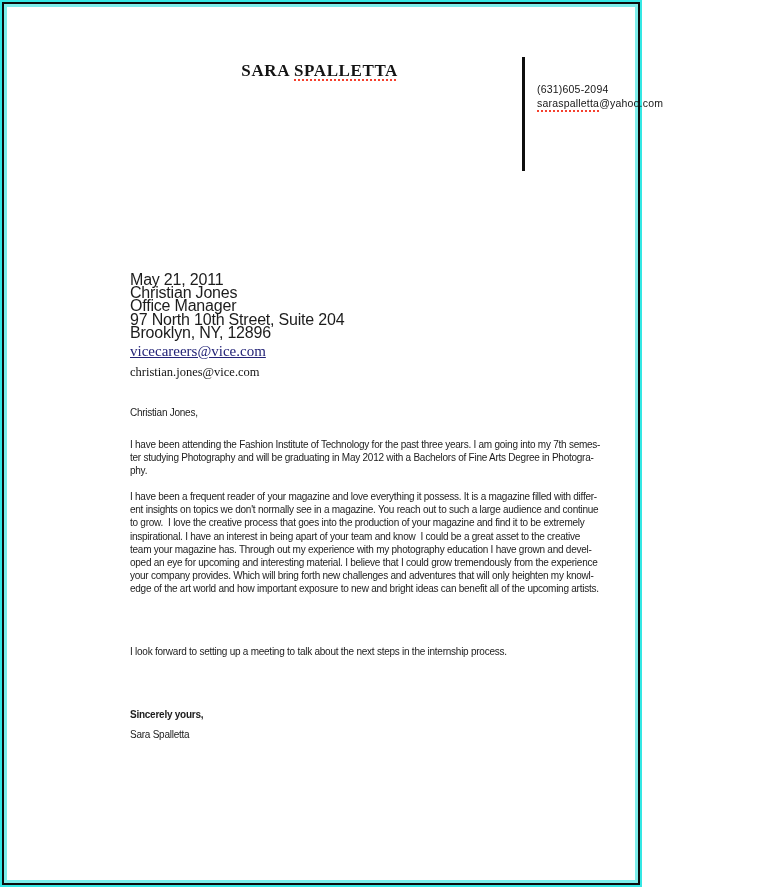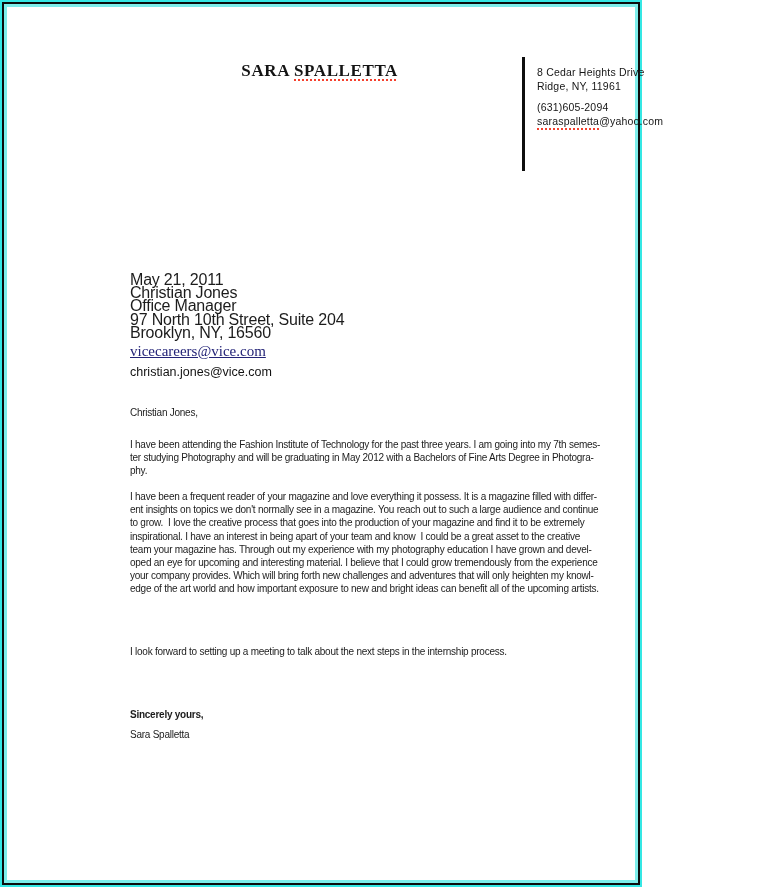--- a/index.html
+++ b/index.html
@@ -31,35 +31,35 @@
     text-decoration-style:dotted;
     text-decoration-color:var(--squiggle);
     text-decoration-thickness:2px;
     text-underline-offset:3px;
   }
   .header-divider{position:absolute;left:522px;top:57px;width:3px;height:114px;background:#0e0e0e;}
   .header-contact{
     position:absolute;left:537px;top:65px;
     font-size:10.5px;line-height:14px;letter-spacing:.2px;color:#161616;
   }
-  .header-contact .group2{margin-top:7px;}
+  .header-contact .group2{margin-top:17px;}
 
   
   .recipient{
     position:absolute;left:130px;top:273px;
     font-size:16px;line-height:13.2px;letter-spacing:-.2px;color:var(--ink);
   }
   .mail-link{
     position:absolute;left:130px;top:343px;
     font-family:"Liberation Serif",serif;font-size:15px;color:var(--link);
     text-decoration:underline;cursor:pointer;white-space:nowrap;
   }
   .mail-plain{
     position:absolute;left:130px;top:365px;
-    font-family:Liberation Sans, sans-serif;font-size:12.5px;color:#121212;white-space:nowrap;
+    font-family:Liberation Serif, serif;font-size:12.5px;color:#121212;white-space:nowrap;
   }
 
   
   .body-text{
     position:absolute;left:130px;
     font-size:10px;line-height:13.2px;letter-spacing:-.25px;color:var(--ink);
     white-space:pre;
   }
   .greeting{top:406px;}
   .para1{top:438px;}
@@ -75,36 +75,32 @@
 <div class="canvas">
   <div class="frame-outer"></div>
   <div class="frame-line"></div>
   <div class="page"></div>
 
   <div class="sender-name">
     <span class="first">SARA</span><span class="last squiggle">SPALLETTA</span>
   </div>
   <div class="header-divider"></div>
   <div class="header-contact">
-    <div class="group1">
-      <div>8 Cedar Heights Drive</div>
-      <div>Ridge, NY, 11961</div>
-    </div>
     <div class="group2">
       <div>(631)605-2094</div>
       <div><span class="squiggle">saraspalletta</span><span>@yahoo.com</span></div>
     </div>
   </div>
 
   <div class="recipient">
     <div>May 21, 2011</div>
     <div>Christian Jones</div>
     <div>Office Manager</div>
     <div>97 North 10th Street, Suite 204</div>
-    <div>Brooklyn, NY, 16560</div>
+    <div>Brooklyn, NY, 12896</div>
   </div>
   <a class="mail-link">vicecareers@vice.com</a>
   <div class="mail-plain">christian.jones@vice.com</div>
 
   <div class="body-text greeting">Christian Jones,</div>
   <div class="body-text para1">I have been attending the Fashion Institute of Technology for the past three years. I am going into my 7th semes-
 ter studying Photography and will be graduating in May 2012 with a Bachelors of Fine Arts Degree in Photogra-
 phy.</div>
   <div class="body-text para2">I have been a frequent reader of your magazine and love everything it possess. It is a magazine filled with differ-
 ent insights on topics we don't normally see in a magazine. You reach out to such a large audience and continue

